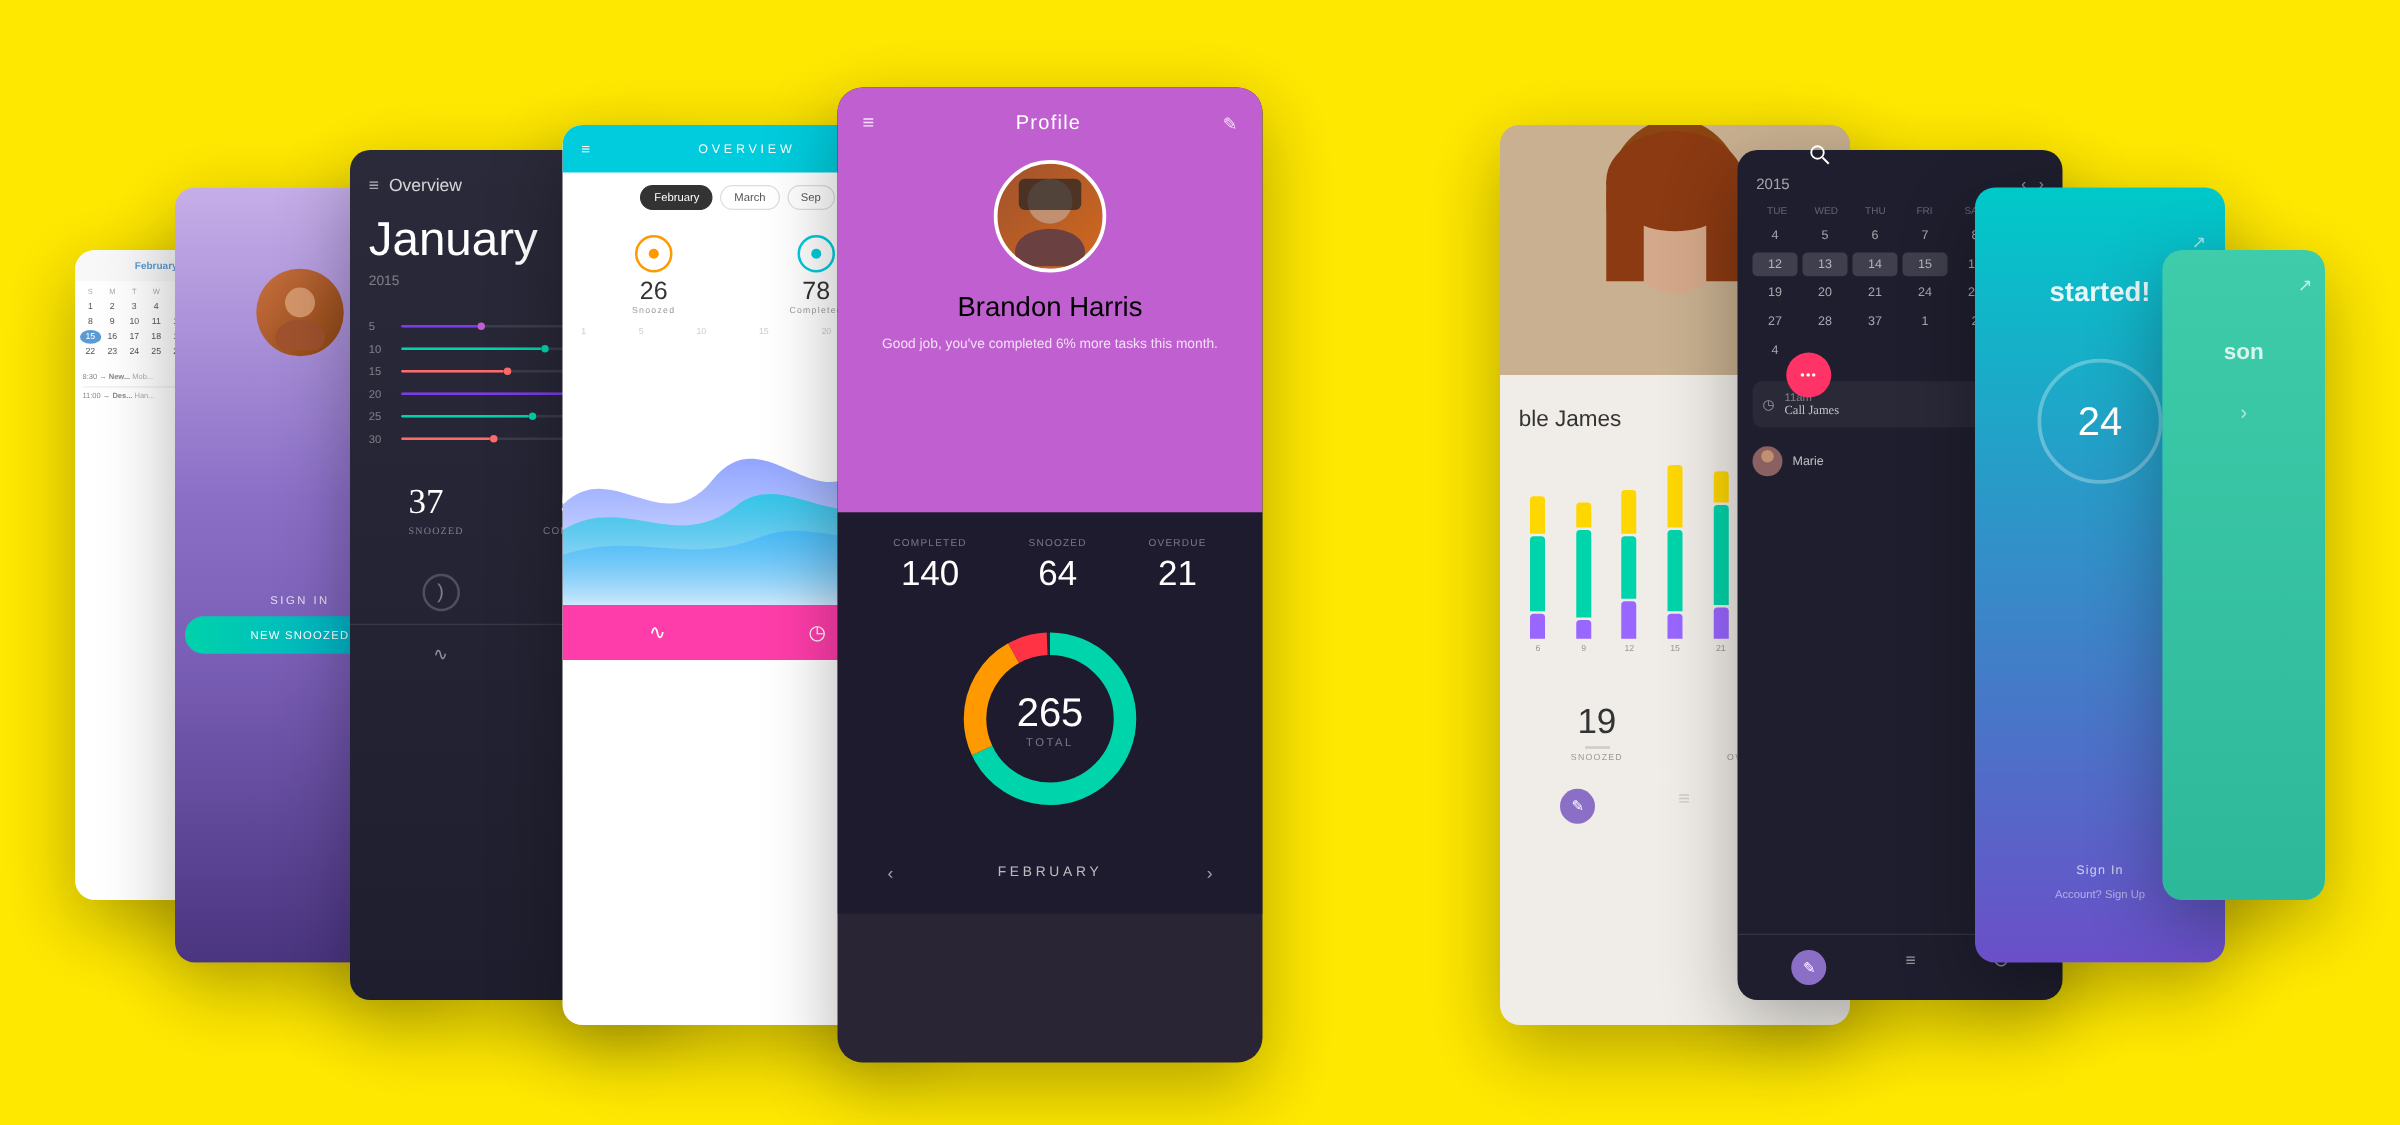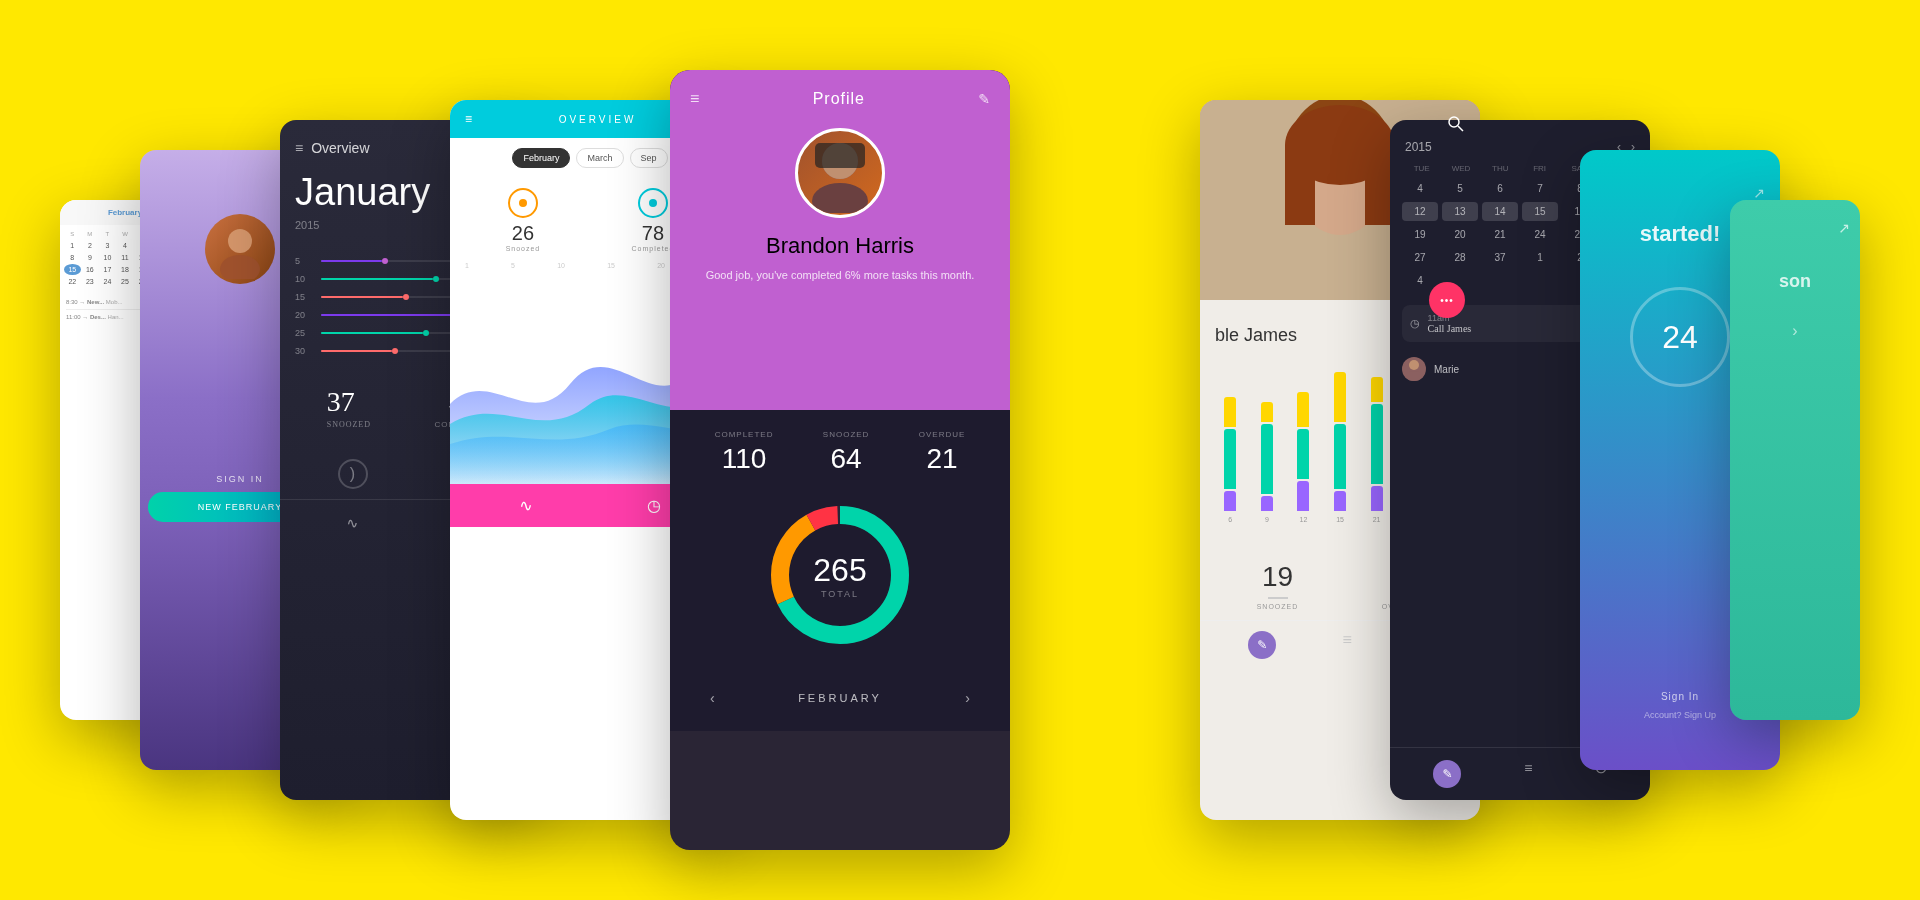--- a/index.html
+++ b/index.html
@@ -594,21 +594,21 @@
   <div class="screen screen-2">
     <div class="s2-check">✓</div>
     <div class="s2-photo">
       <svg width="60" height="60" viewBox="0 0 60 60">
         <circle cx="30" cy="22" r="12" fill="#d4956a"></circle>
         <ellipse cx="30" cy="50" rx="20" ry="14" fill="#a0522d"></ellipse>
       </svg>
     </div>
     <div style="height:100px;"></div>
     <div class="s2-sign">SIGN IN</div>
-    <div class="s2-btn">NEW FEBRUARY</div>
+    <div class="s2-btn">NEW SNOOZED</div>
   </div>
 
   <div class="screen screen-3">
     <div class="s3-header">
       <span class="s3-hamburger">≡</span>
       <span class="s3-title">Overview</span>
     </div>
     <div class="s3-month">January</div>
     <div class="s3-year">2015</div>
     <div class="s3-chart">
@@ -758,21 +758,21 @@
       </div>
       <div class="s5-name">Brandon Harris</div>
       <div class="s5-subtitle">Good job, you've completed 6% more
 tasks this month.</div>
     </div>
 
     <div class="s5-bottom">
       <div class="s5-metrics">
         <div class="s5-metric">
           <div class="s5-metric-label">COMPLETED</div>
-          <div class="s5-metric-val">110</div>
+          <div class="s5-metric-val">140</div>
         </div>
         <div class="s5-metric">
           <div class="s5-metric-label">SNOOZED</div>
           <div class="s5-metric-val">64</div>
         </div>
         <div class="s5-metric">
           <div class="s5-metric-label">OVERDUE</div>
           <div class="s5-metric-val">21</div>
         </div>
       </div>

